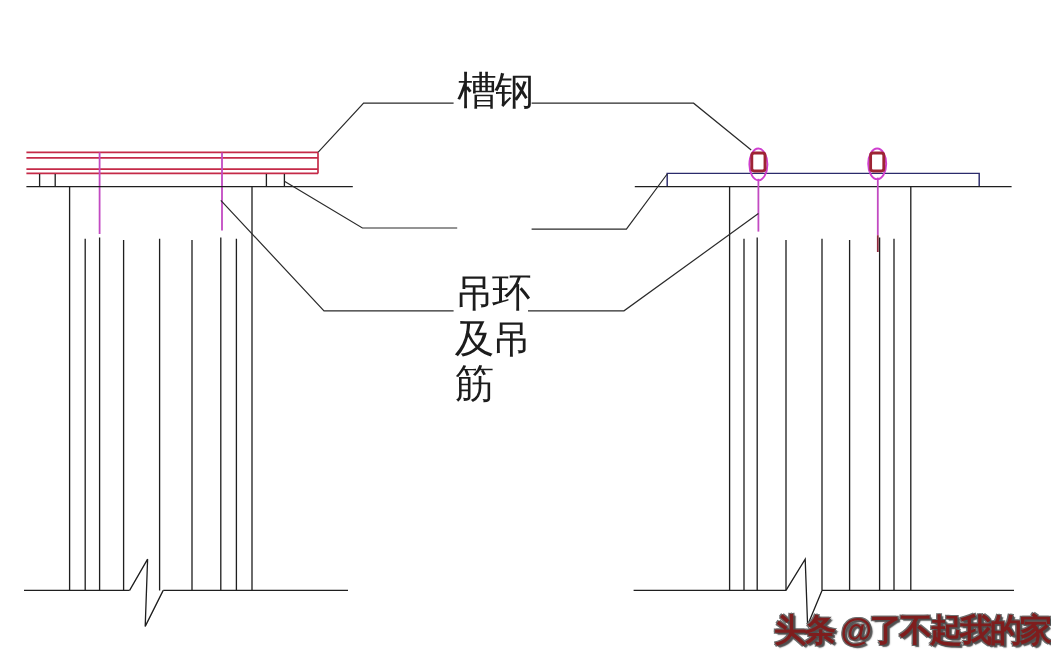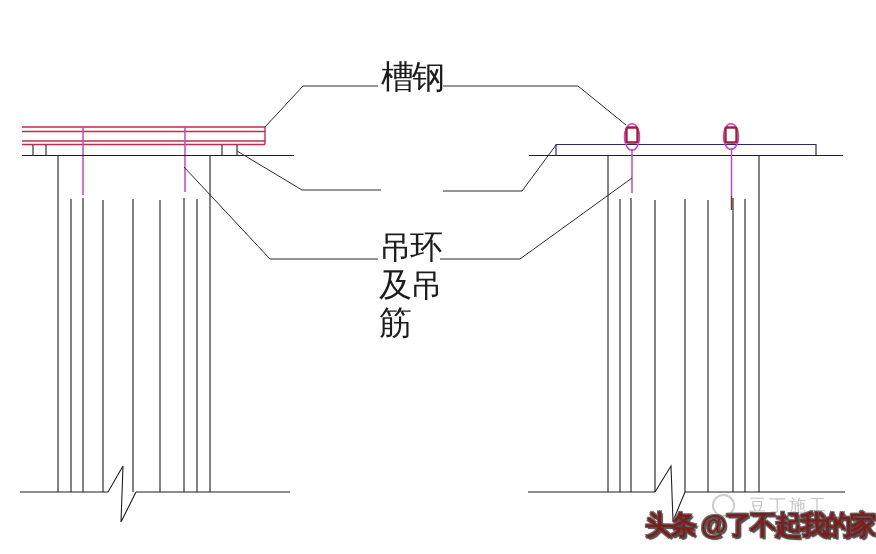--- a/index.html
+++ b/index.html
@@ -16,21 +16,21 @@
   .ring{stroke:#cf3fcf;stroke-width:1.6;fill:none;}
   .hook{stroke:#9e2434;stroke-width:2.4;fill:none;}
   .navy{stroke:#2b2b6b;stroke-width:1.2;fill:none;}
 
   .cad-label{
     position:absolute;color:#1c1c1c;font-size:33px;letter-spacing:-2px;
     line-height:38px;white-space:pre-line;
   }
   #lbl-channel{left:381px;top:58px;}
   #lbl-timber{left:383px;top:161px;}
-  #lbl-ring{left:379px;top:228px;}
+  #lbl-ring{left:379px;top:228px;font-family:Liberation Mono, monospace;}
 
   #ghost-wm{position:absolute;left:712px;top:494px;color:#c8c8c8;
     font-family:"Liberation Sans","DejaVu Sans",sans-serif;}
   #ghost-wm .g-icon{
     display:inline-block;width:19px;height:19px;border:2px solid #cccccc;
     border-radius:50%;vertical-align:middle;margin-right:14px;
   }
   #ghost-wm .g-text{
     font-size:17px;letter-spacing:3px;vertical-align:middle;
   }
@@ -150,19 +150,16 @@
     </g>
   </svg>
 
   <div id="lbl-channel" class="cad-label">槽钢</div>
 
 
   <div id="lbl-ring" class="cad-label">吊环
 及吊
 筋</div>
 
-  <div id="ghost-wm">
-    <span class="g-icon"></span><span class="g-text">豆丁施工</span>
-  </div>
 
   <div id="main-wm">头条 @了不起我的家</div>
 
 </div>
 
 </body></html>

